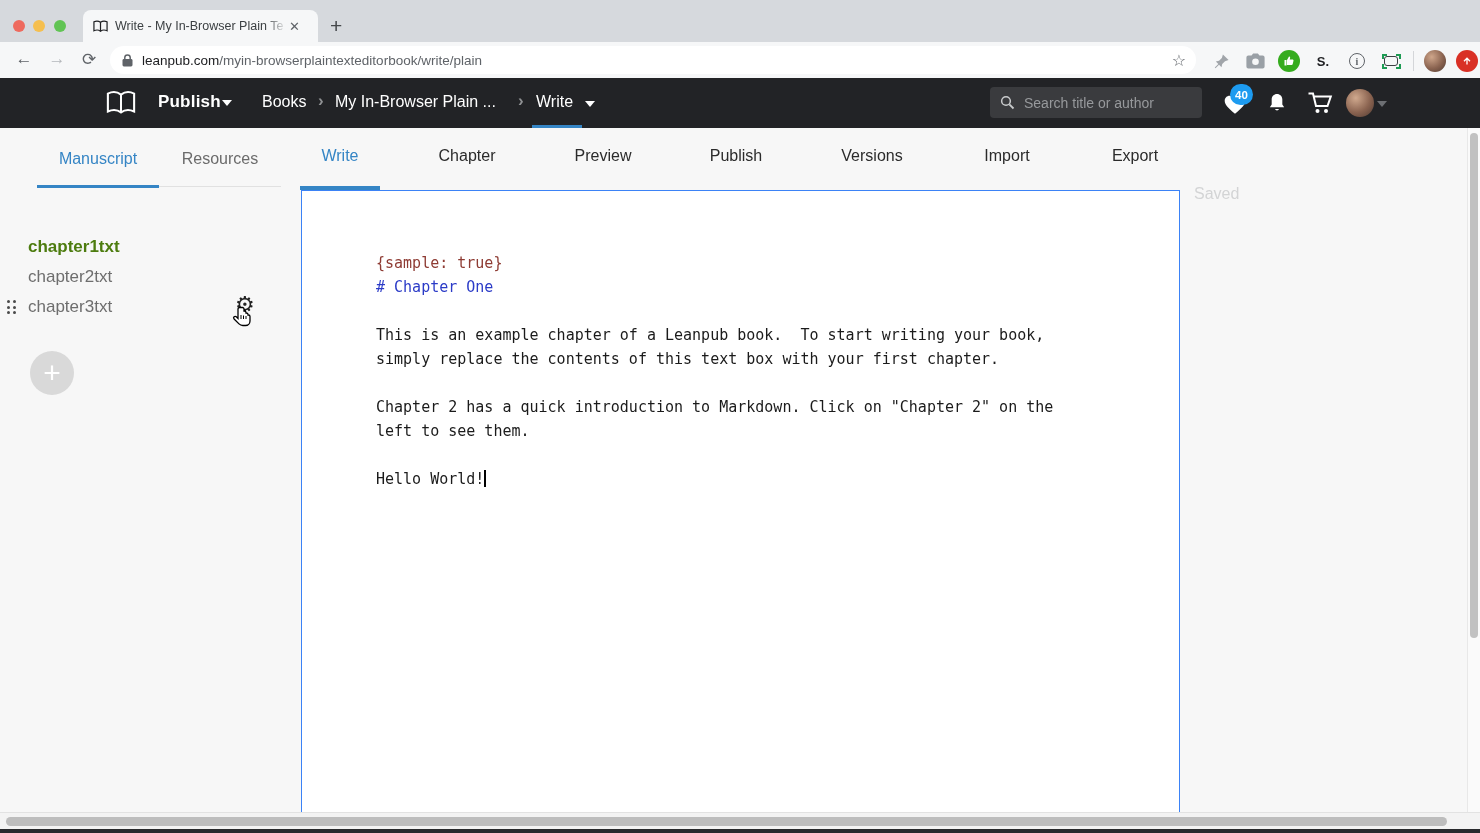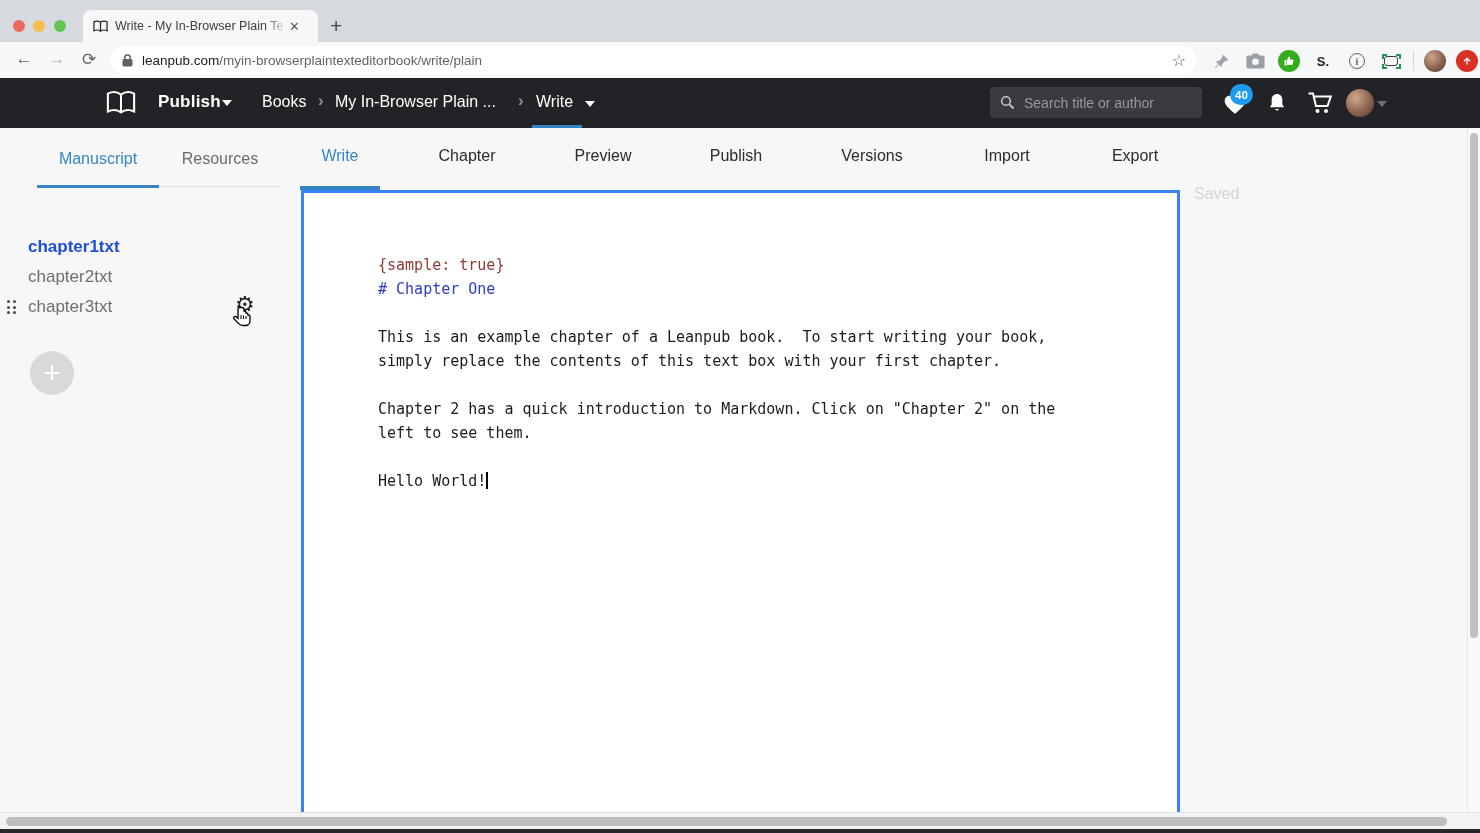--- a/index.html
+++ b/index.html
@@ -70,29 +70,29 @@
   .side-tab { flex:1; text-align:center; font-size:16px; color:#6b6b6b; line-height:50px; position:relative; }
   .side-tab.active { color:#3585c5; }
   .side-tab.active::after { content:""; position:absolute; left:0; right:0; bottom:-2px; height:3px; background:#3585c5; }
   .main-tab { position:absolute; top:147px; transform:translateX(-50%); font-size:16px; color:#2b2b2b; white-space:nowrap; }
   .main-tab.active { color:#3585c5; }
   .write-tab-underline { position:absolute; left:300px; top:186px; width:80px; height:4px; background:#3585c5; z-index:3; }
   .saved { position:absolute; left:1194px; top:185px; font-size:16px; color:#d3d4d5; }
 
   
   .file { position:absolute; left:28px; font-size:17px; color:#6e6e6e; }
-  .file.current { font-weight:bold; color:#1d4ed8; }
+  .file.current { font-weight:bold; color:#4d7c0f; }
   .drag-dots { position:absolute; left:7px; top:300px; display:grid; grid-template-columns:3px 3px; grid-auto-rows:3px; gap:2.5px; }
   .drag-dots span { background:#4a4a4a; border-radius:50%; }
   .gear { position:absolute; left:235px; top:294px; font-size:22px; color:#222; line-height:22px; }
   .hand-cursor { position:absolute; left:232px; top:306px; }
   .add-btn { position:absolute; left:30px; top:351px; width:44px; height:44px; border-radius:50%; background:#d9d9d9; color:#fff; font-size:30px; font-weight:300; display:flex; align-items:center; justify-content:center; line-height:0; }
 
   
-  .editor { position:absolute; left:301px; top:190px; width:879px; height:625px; background:#fff; border:3px solid #3b82f6; }
+  .editor { position:absolute; left:301px; top:190px; width:879px; height:625px; background:#fff; border:1px solid #3b82f6; }
   .code { position:absolute; left:74px; top:60px; font-family:"DejaVu Sans Mono","Liberation Mono",monospace; font-size:15px; line-height:24px; color:#1b1b1b; }
   .code .line { white-space:pre; height:24px; }
   .code .meta { color:#8e3b33; }
   .code .heading { color:#2b3bc7; }
   .cursor-bar { display:inline-block; width:1.5px; height:17px; background:#000; vertical-align:-3px; }
 
   
   .vscroll { position:absolute; left:1467px; top:128px; width:13px; height:684px; background:#fafafa; border-left:1px solid #e8e8e8; }
   .vscroll .thumb { position:absolute; left:2px; top:5px; width:8px; height:505px; background:#c1c1c1; border-radius:4px; }
   .hscroll { position:absolute; left:0; top:812px; width:1480px; height:17px; background:#f3f3f3; border-top:1px solid #e2e2e2; }

